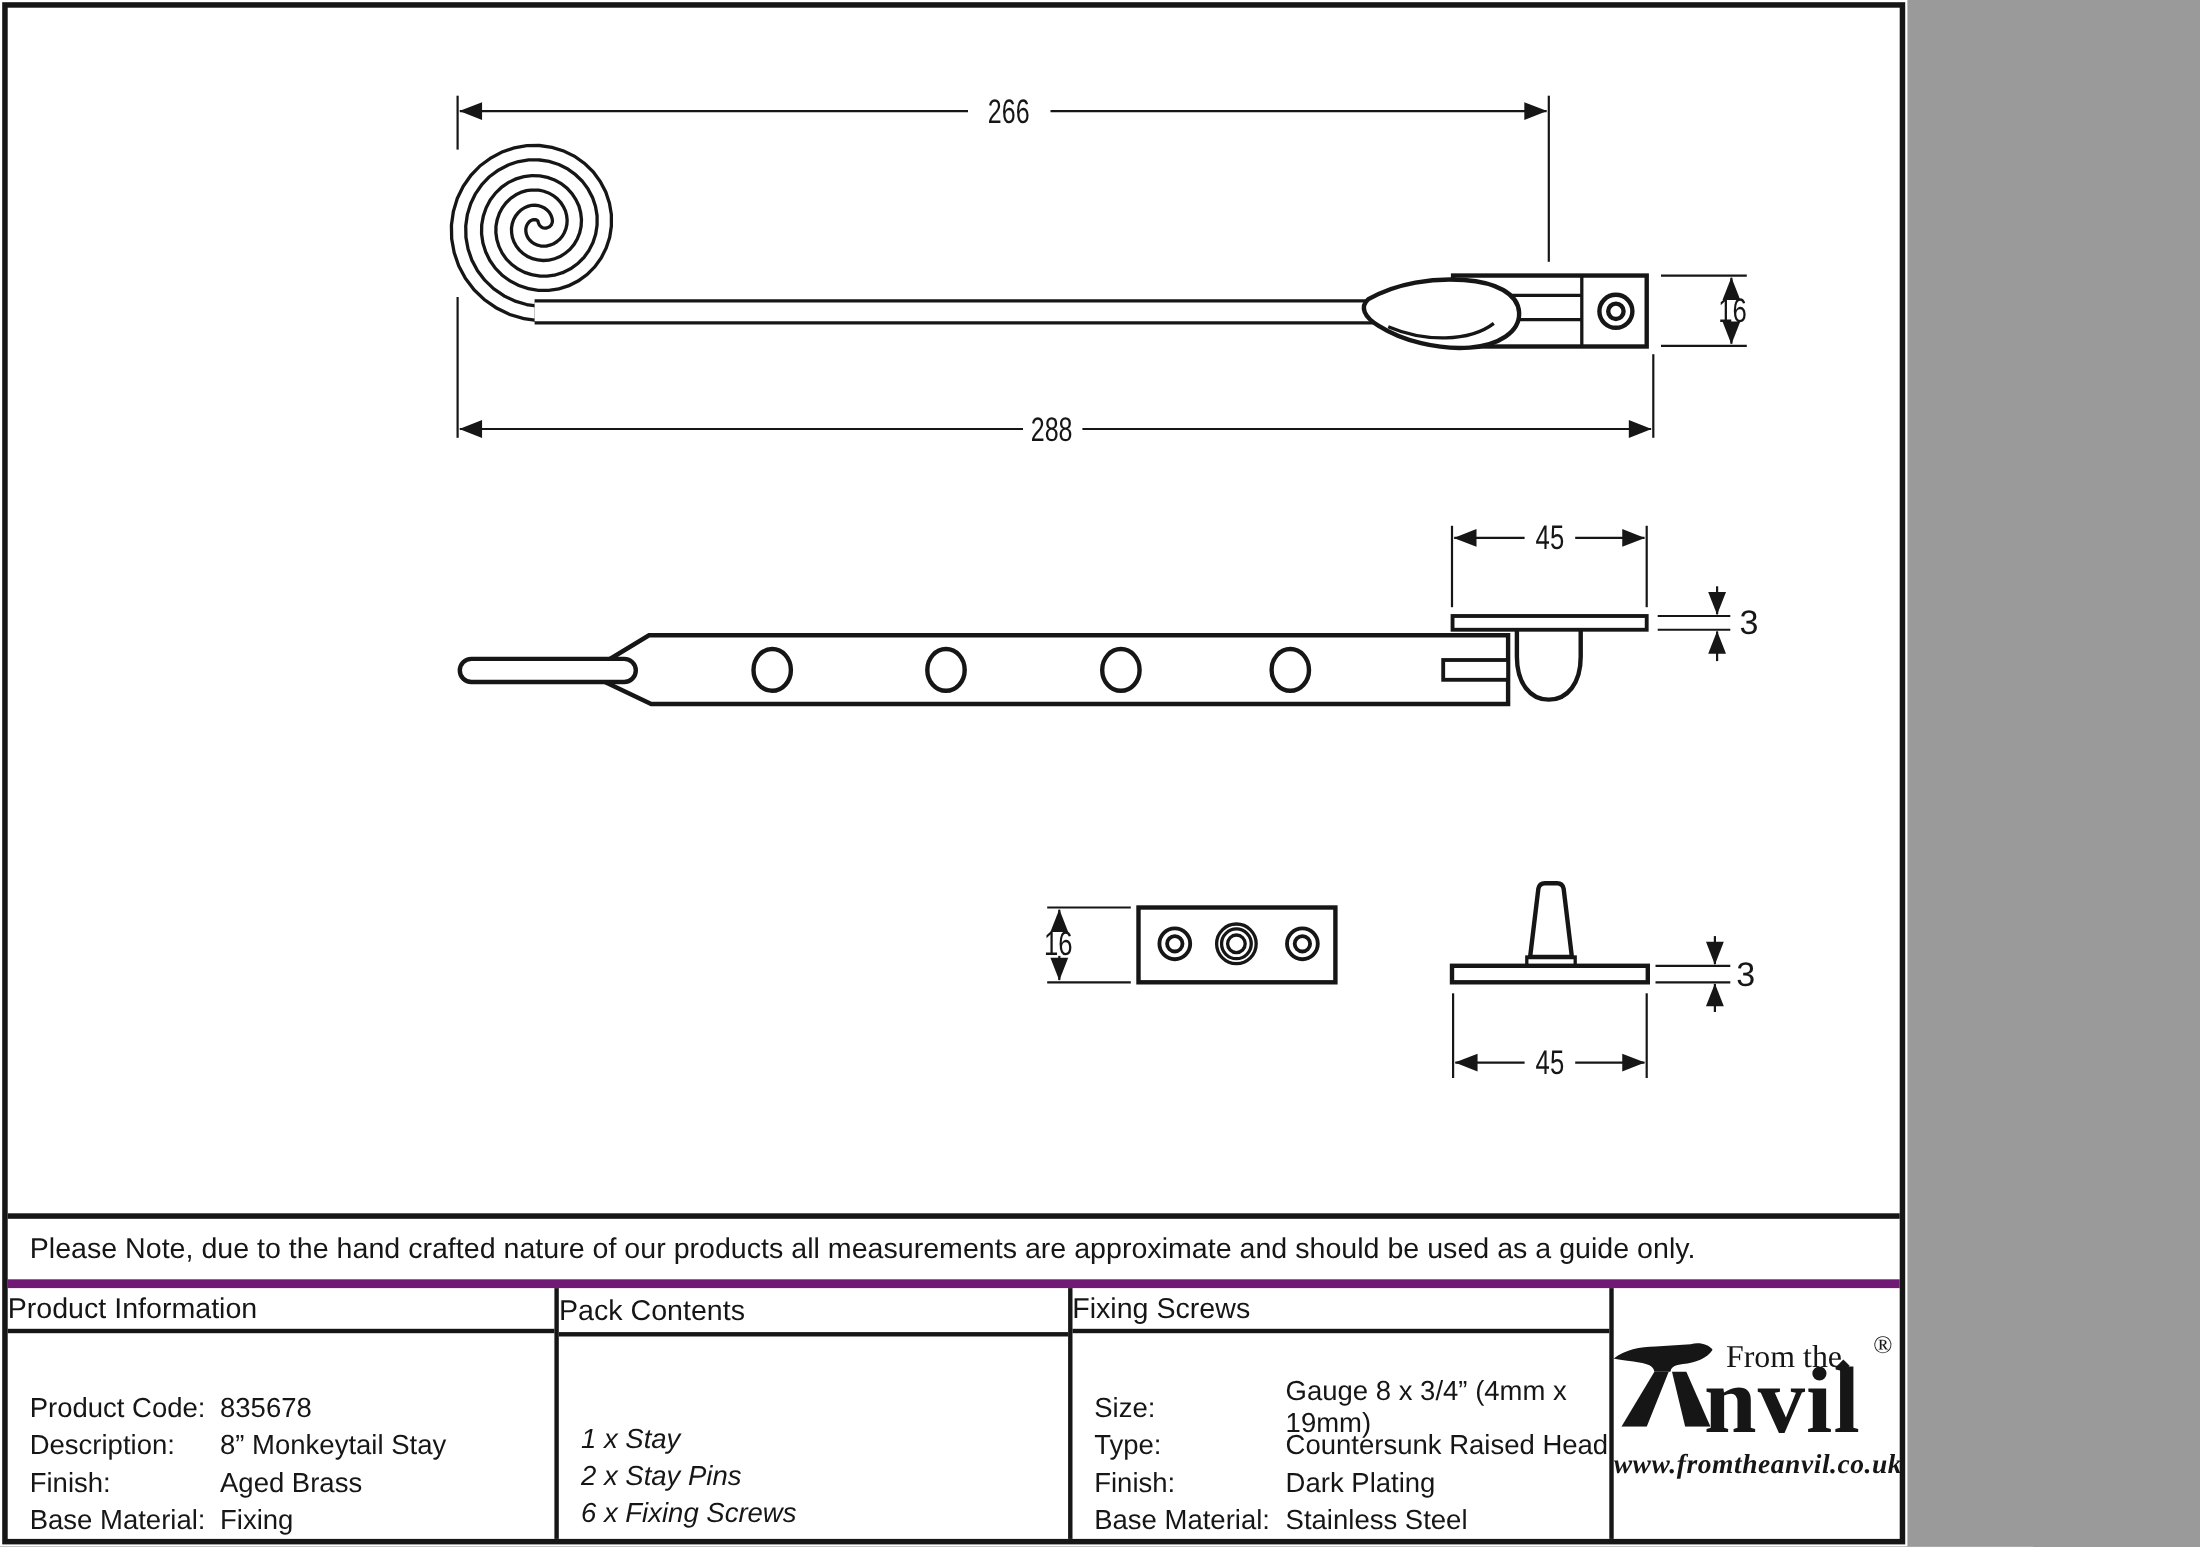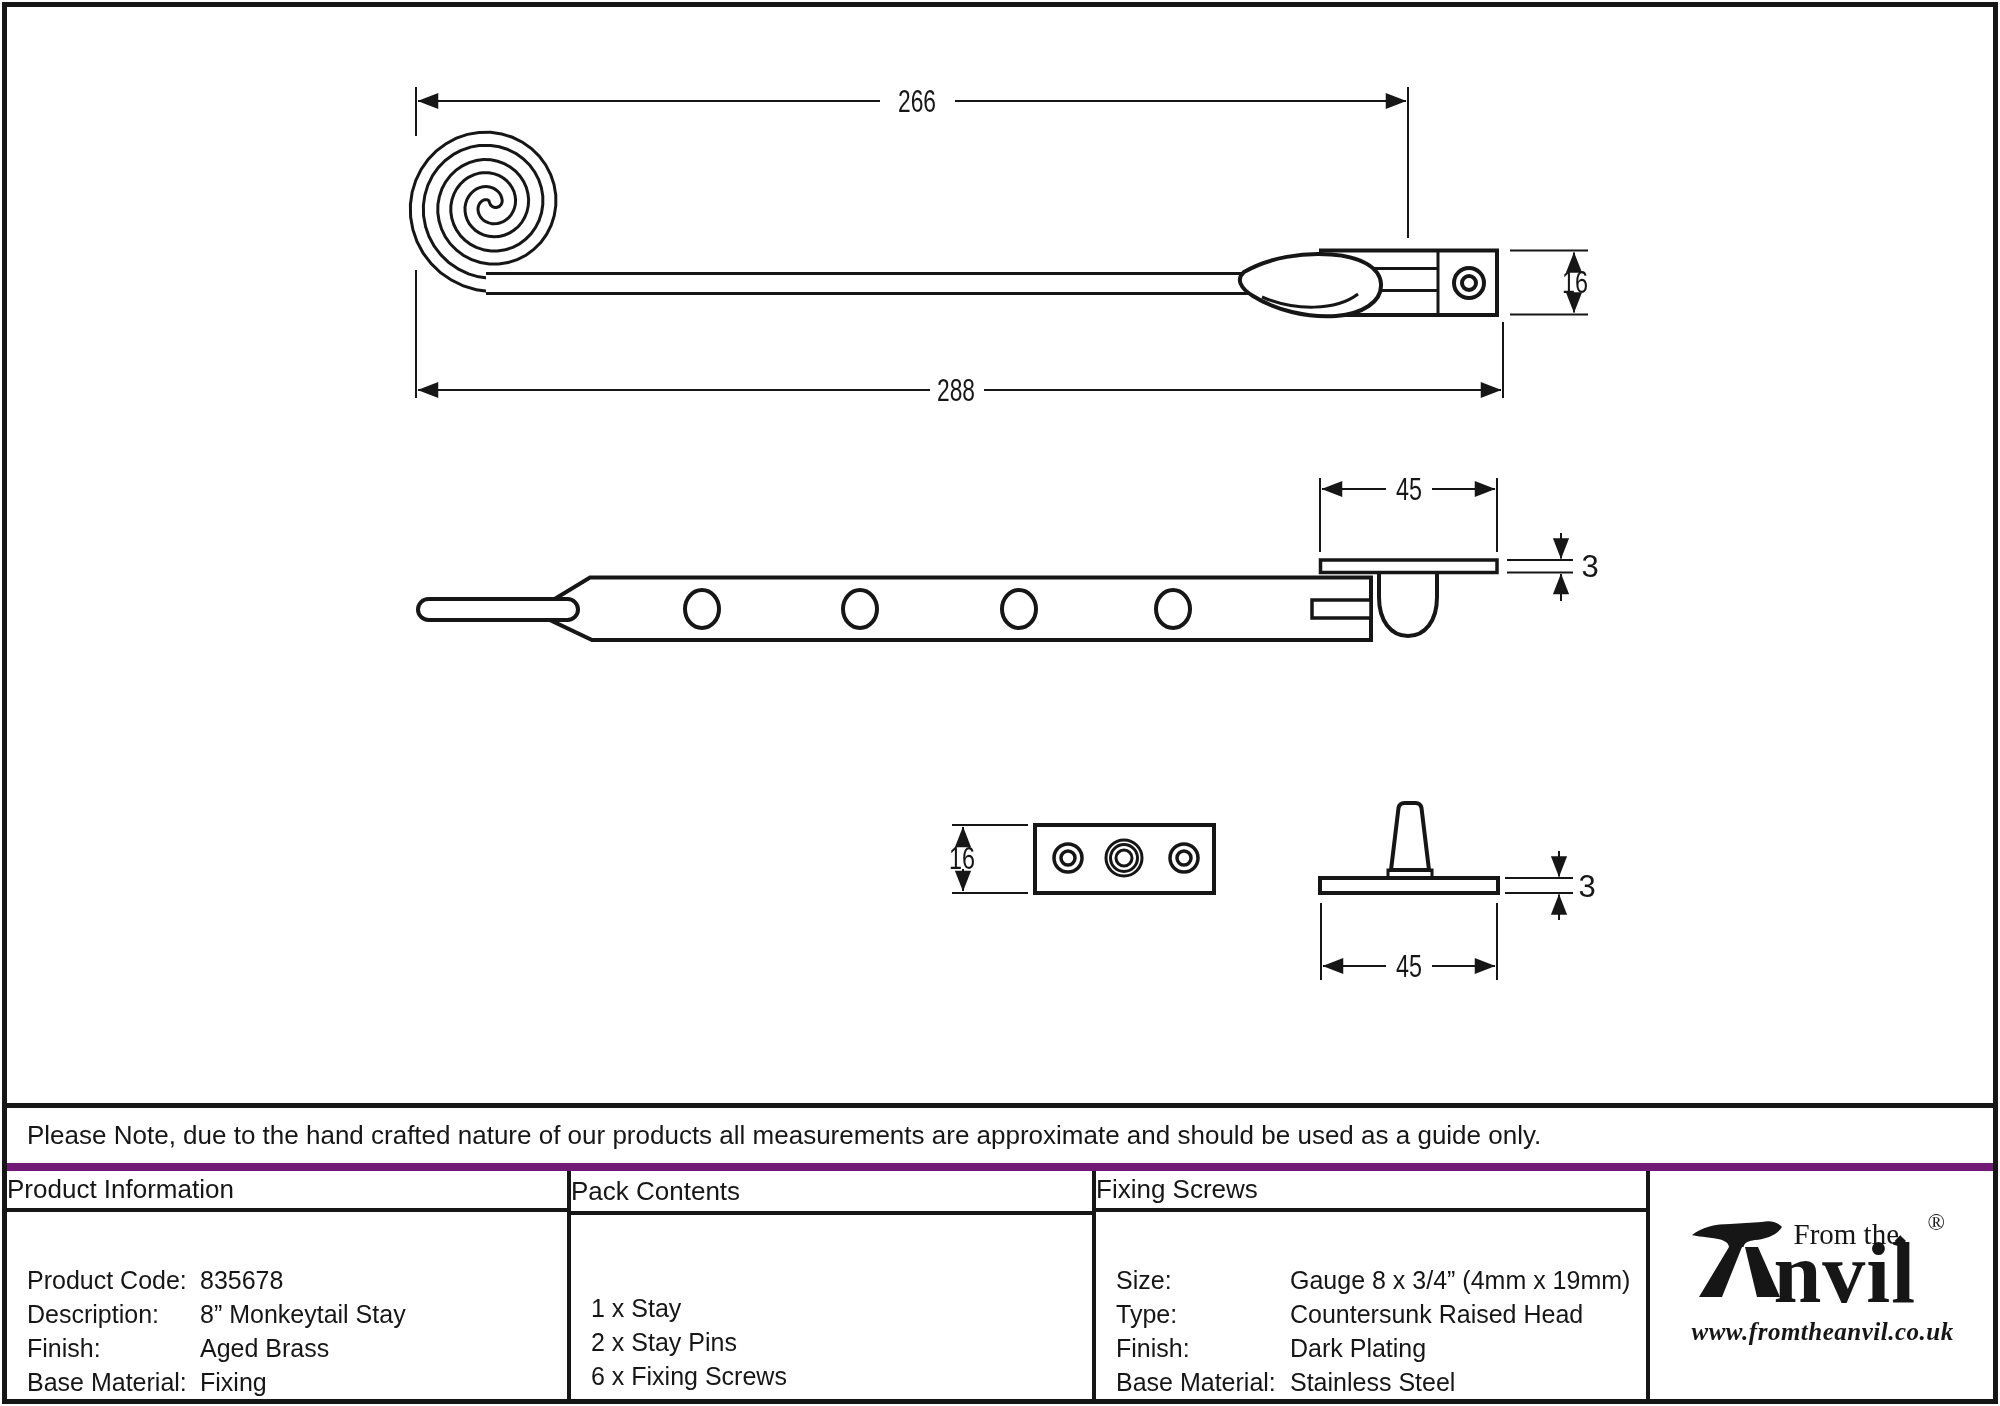--- a/index.html
+++ b/index.html
@@ -1,16 +1,16 @@
 <!DOCTYPE html>
 <html><head>
 <meta charset="utf-8">
 <style>
   html,body{margin:0;padding:0;background:#9a9a9a;}
-  .page{position:relative;width:2000px;height:1406px;background:#fff;
+  .page{position:relative;width:1734px;height:1406px;background:#fff;
         font-family:"Liberation Sans",sans-serif;color:#161616;overflow:hidden;}
   .frame{position:absolute;inset:2px;border:5px solid #161616;pointer-events:none;z-index:5;}
   svg.drawing{position:absolute;left:0;top:0;}
   .ol{fill:#fff;stroke:#161616;stroke-width:4;}
   .ol35{fill:#fff;stroke:#161616;stroke-width:3.5;}
   .ol3{fill:none;stroke:#161616;stroke-width:3;}
   .sb{fill:none;stroke:#161616;stroke-width:16;stroke-linecap:round;}
   .sw{fill:none;stroke:#fff;stroke-width:10;stroke-linecap:round;}
   .ab{stroke:#161616;stroke-width:23;}
   .aw{stroke:#fff;stroke-width:17;}
@@ -24,21 +24,21 @@
   .cols{flex:1;display:flex;min-height:0;}
   .col{border-right:4px solid #161616;display:flex;flex-direction:column;}
   .col1{width:560px;}.col2{width:521px;gap:25px;}.col3{width:550px;}
   .col4{flex:1;border-right:none;display:flex;align-items:center;justify-content:flex-start;margin-top:31px;}
   .col-h{border-bottom:4px solid #161616;height:40px;display:flex;align-items:center;
          font-size:26px;}
   .col-b{flex:1;padding:16px 0 0 20px;font-size:25px;margin-top:35px;}
   .prow{display:flex;height:34px;align-items:center;}
   .plabel1{width:173px;flex:none;}
   .plabel3{width:174px;flex:none;}
-  .pitem{height:34px;display:flex;align-items:center;}
+  .pitem{height:34px;display:flex;align-items:center;font-style:italic;}
   
   .logo-wrap{position:relative;width:260px;height:150px;}
   .logo-tagline{position:absolute;left:102px;top:16px;font-family:"Liberation Serif",serif;
                 font-size:29px;}
   .logo-diamond{position:absolute;left:203px;top:29px;font-size:15px;}
   .logo-brand{position:absolute;left:82px;top:28px;font-family:"Liberation Serif",serif;
               font-size:86px;font-weight:bold;line-height:1;letter-spacing:1px;}
   .logo-reg{position:absolute;left:236px;top:8px;font-family:"Liberation Serif",serif;
             font-size:23px;}
   .logo-site{position:absolute;left:0;top:116px;width:252px;text-align:center;

